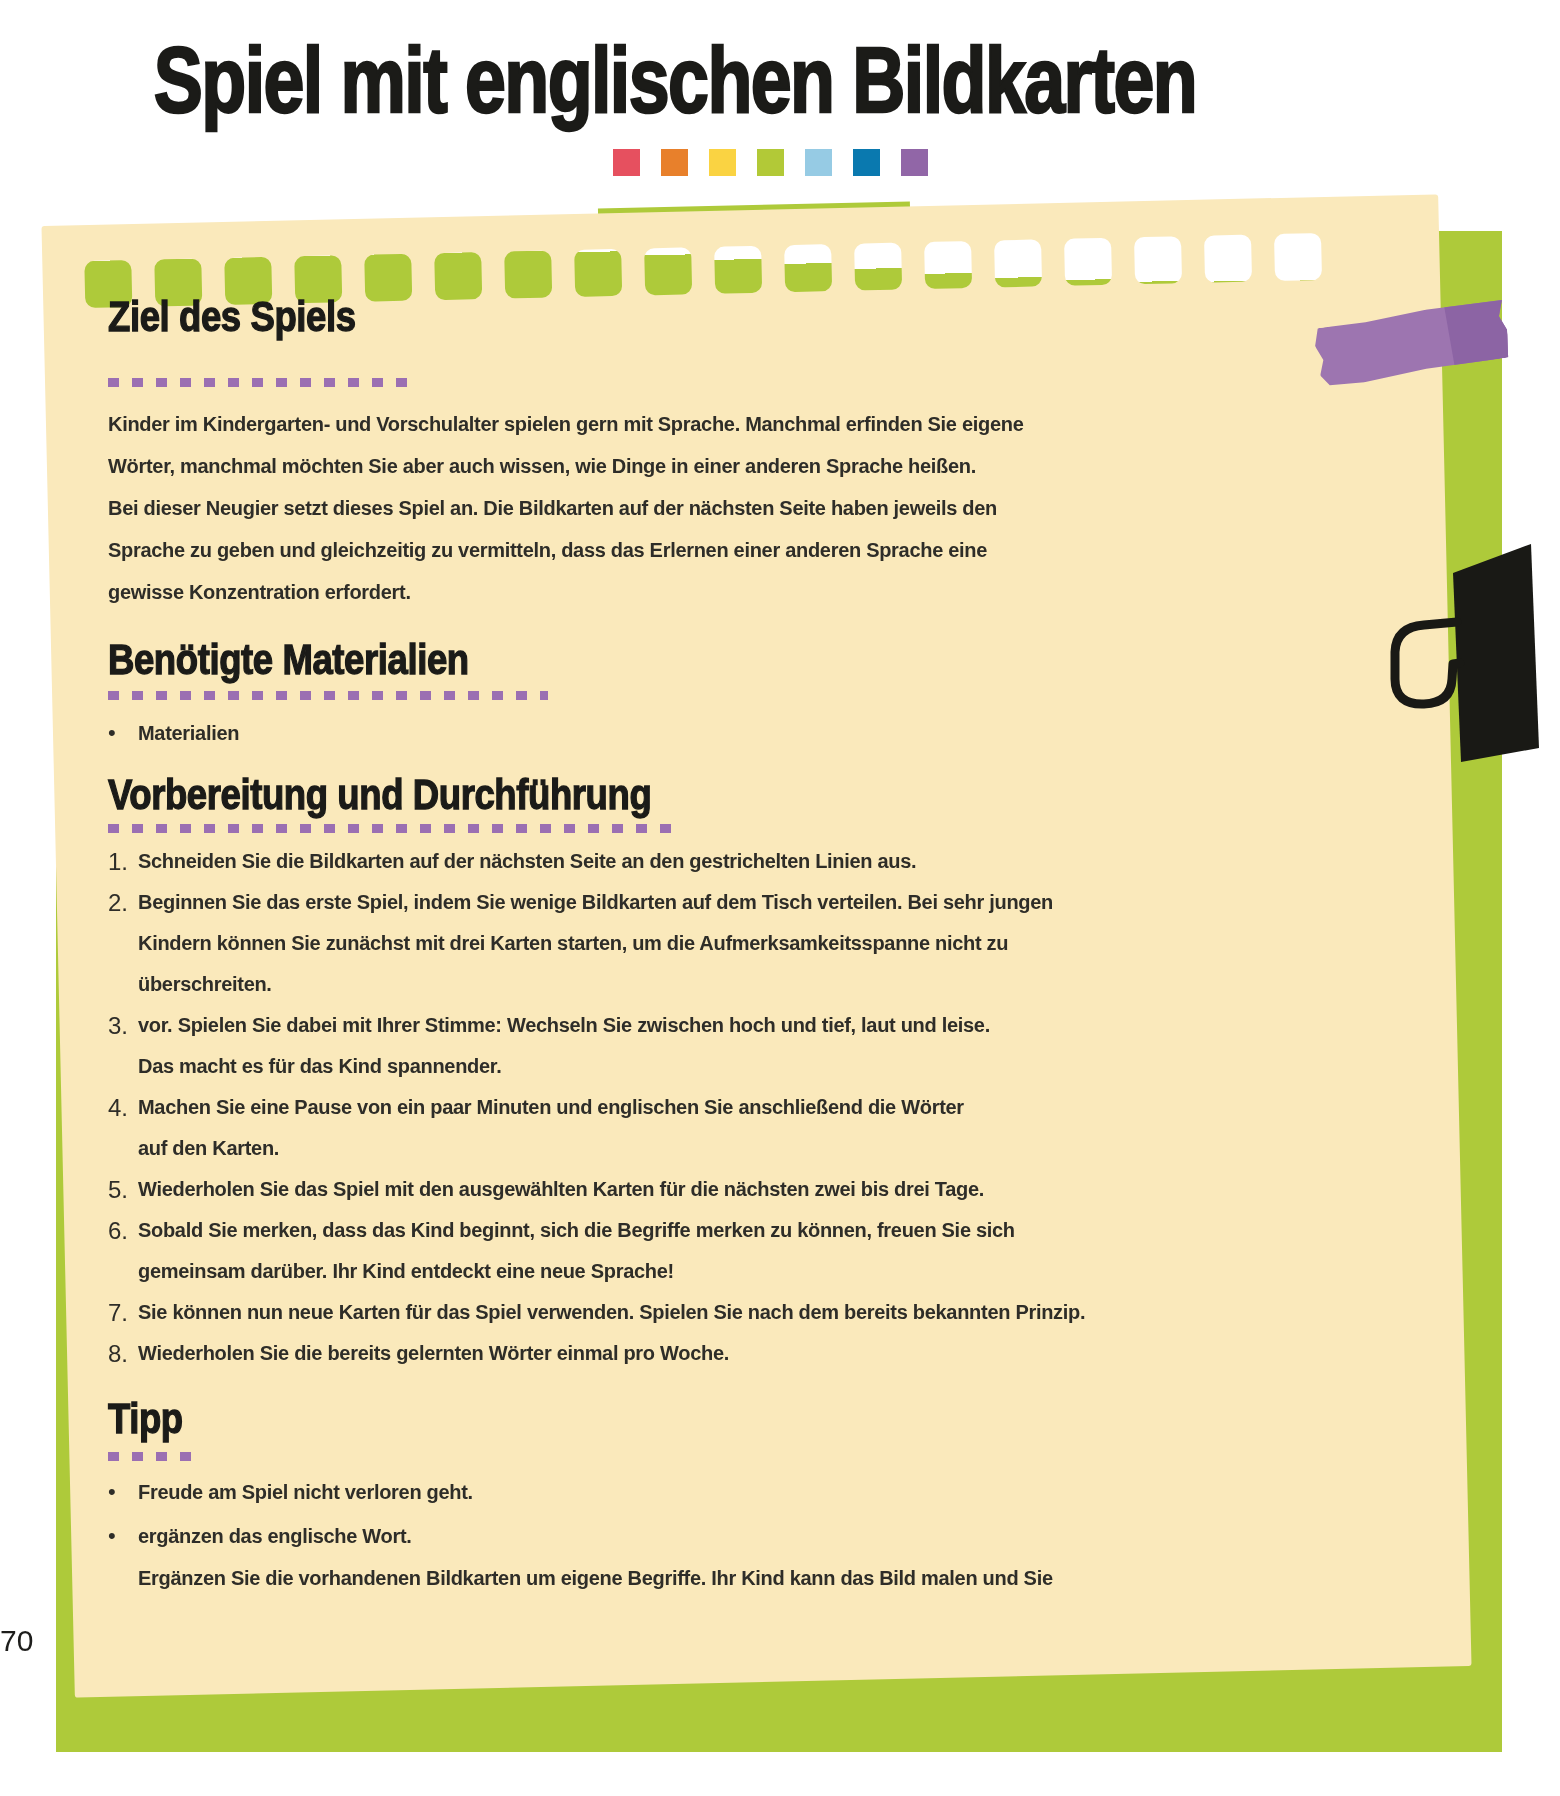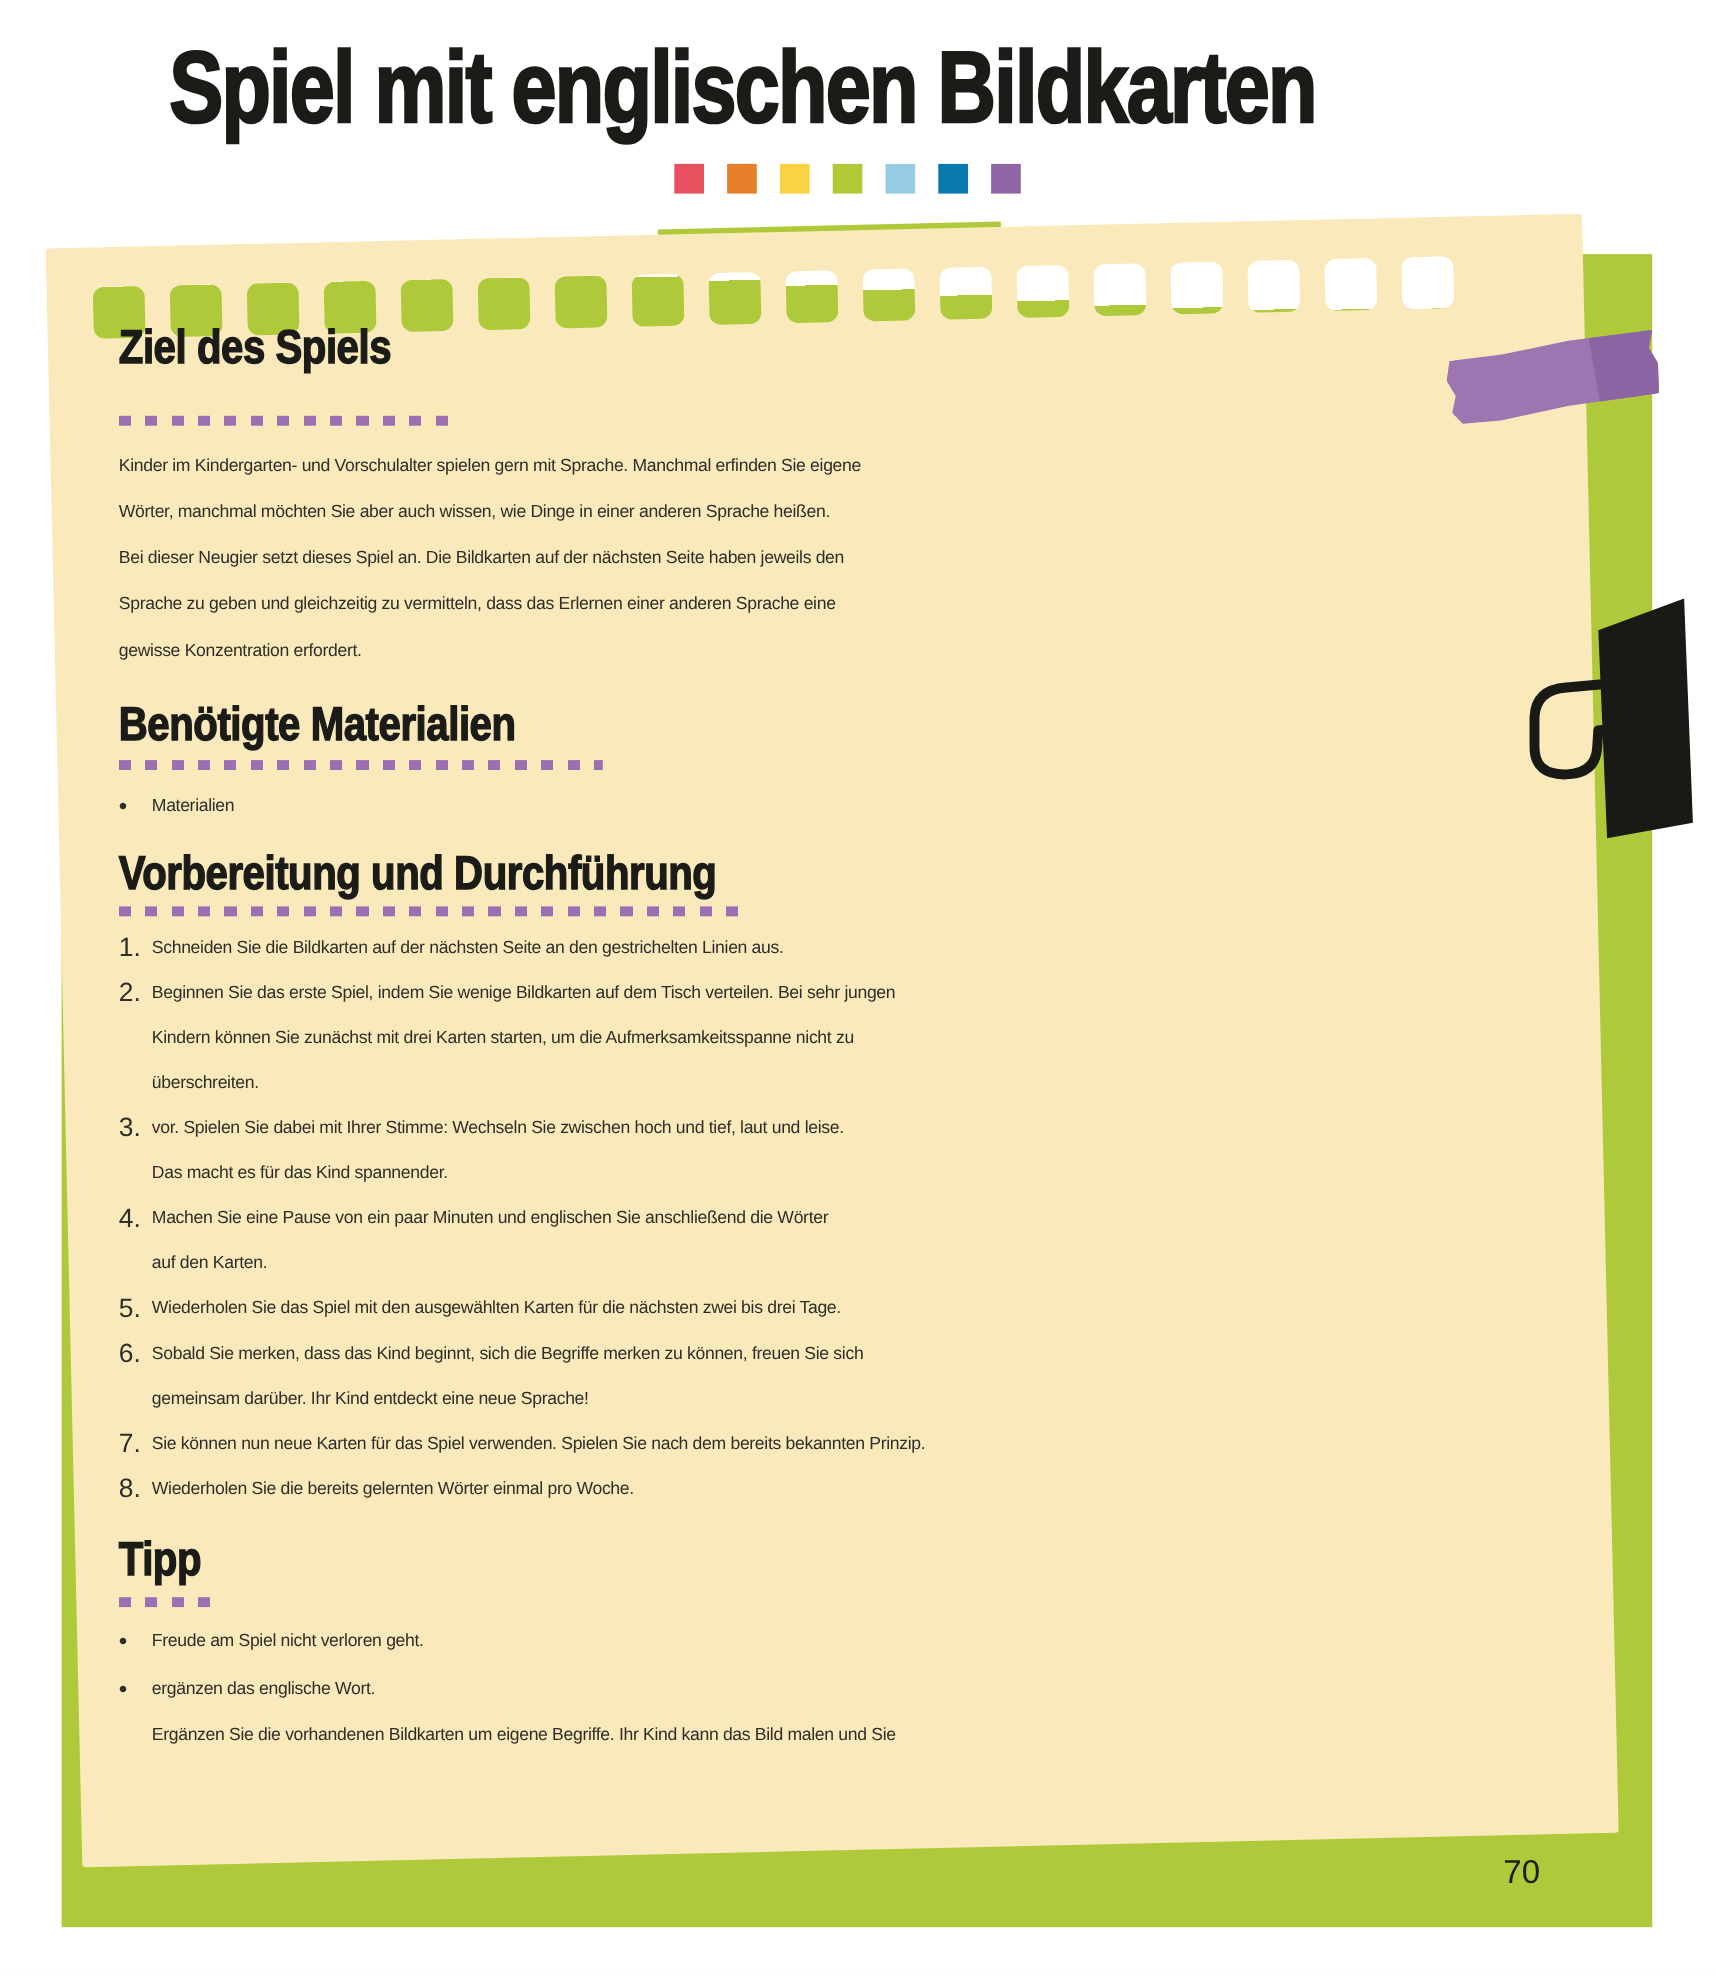--- a/index.html
+++ b/index.html
@@ -34,42 +34,42 @@
   
   .binder-clip{position:absolute;left:1383px;top:538px;z-index:6;}
 
   
   .content{position:absolute;left:108px;top:290px;width:1170px;z-index:4;color:var(--text);}
   .sec-heading{margin:0;font-size:43px;line-height:52px;font-weight:bold;color:var(--heading);
     -webkit-text-stroke:1.3px var(--heading);letter-spacing:-.5px;
     transform:scaleX(.85);transform-origin:left center;white-space:nowrap;}
   .sec-underline{height:9px;
     background:repeating-linear-gradient(90deg,var(--dash) 0 11px,transparent 11px 24px);}
-  .tline{white-space:nowrap;font-size:16px;letter-spacing:-.3px;line-height:42px;}
+  .tline{white-space:nowrap;font-size:20px;letter-spacing:-.3px;line-height:42px;font-weight:bold;}
   .para{margin-top:16px;}
   .item{display:flex;align-items:flex-start;}
   .marker{flex:0 0 30px;font-size:24px;line-height:42px;}
   .bullets-list .marker{font-size:22px;}
   .itext{flex:1 1 auto;}
 
   .sec-ziel .sec-underline{width:300px;margin-top:36px;}
   .sec-material{margin-top:20px;}
   .sec-material .sec-underline{width:440px;margin-top:6px;}
   .sec-material .list{margin-top:12px;}
   .sec-vorbereitung{margin-top:14px;}
   .sec-vorbereitung .sec-underline{width:575px;margin-top:4px;}
   .sec-vorbereitung .list{margin-top:8px;}
   .sec-vorbereitung .tline,.sec-vorbereitung .marker{line-height:41px;}
   .sec-tipp{margin-top:18px;}
   .sec-tipp .sec-underline{width:88px;margin-top:8px;}
   .sec-tipp .list{margin-top:10px;}
   .bullets-list .item + .item{margin-top:2px;}
 
   
-  .page-number{position:absolute;left:0;top:1686px;width:1400px;text-align:right;
+  .page-number{position:absolute;left:0;top:1624px;width:1400px;text-align:left;
     font-size:30px;line-height:34px;color:#1d1d1b;z-index:3;}
 </style>
 </head>
 <body>
 
 <div class="page" style="--note: #fae9bb; --green: #aeca3a; --dash: #9b6fb2; --text: #2e2d28; --heading: #1b1b18; --tape: #9d75b0; --tapeDark: #8c64a4;">
 
   <h1 class="main-title">Spiel mit englischen Bildkarten</h1>
 
   <div class="title-squares">

